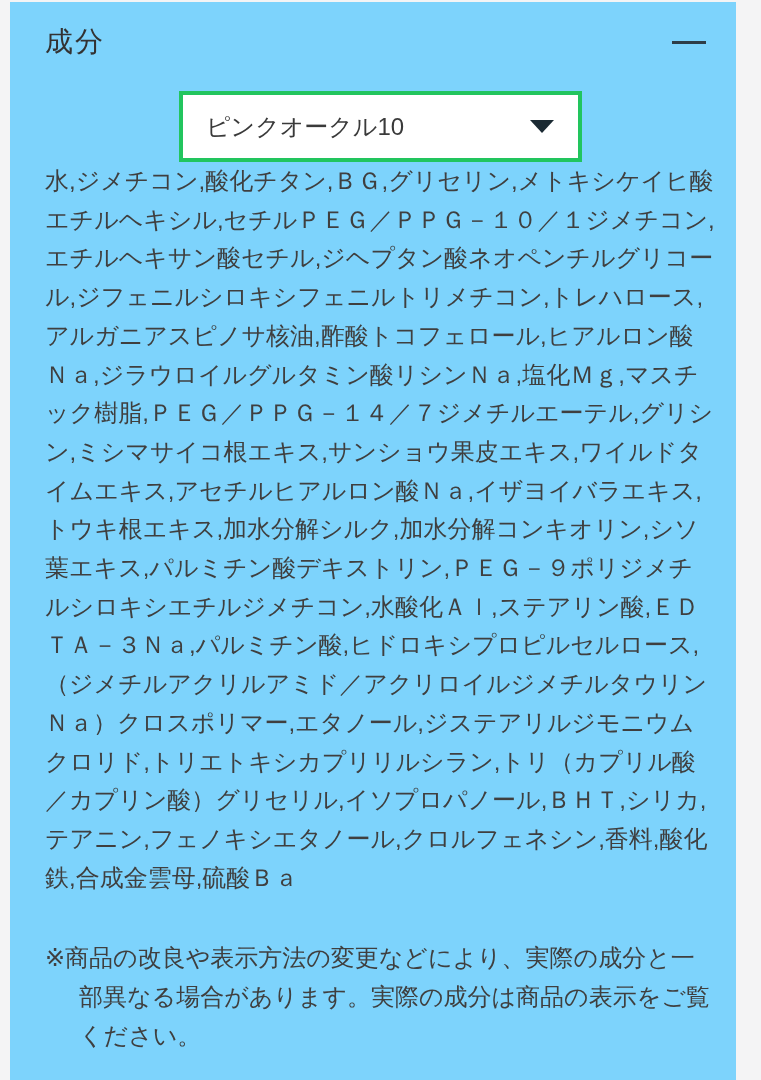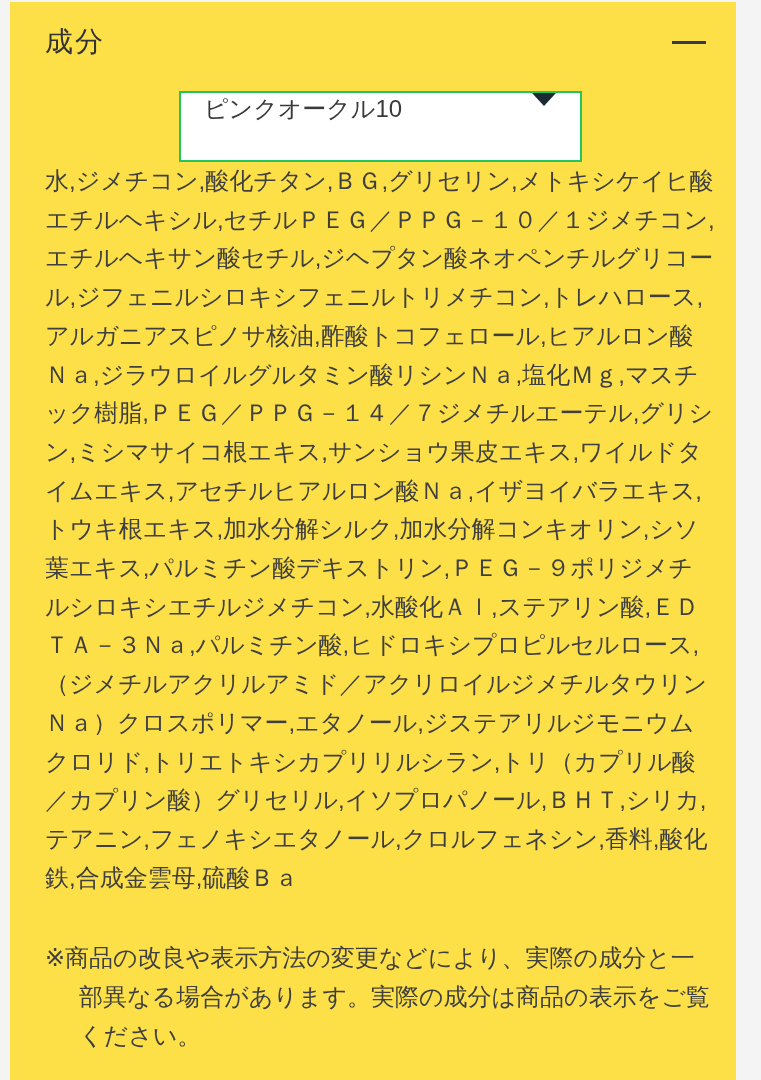--- a/index.html
+++ b/index.html
@@ -12,21 +12,21 @@
     height: 1080px;
     background: #f4f4f5;
     overflow: hidden;
   }
   .content {
     position: absolute;
     left: 10px;
     top: 2px;
     width: 726px;
     height: 1078px;
-    background: #fde047;
+    background: #7dd3fc;
     padding: 0 20px 0 35px;
   }
   
   .section-header {
     margin-top: 22px;
     height: 36px;
     display: flex;
     align-items: center;
     justify-content: space-between;
     cursor: pointer;
@@ -42,24 +42,24 @@
     width: 34px;
     height: 3px;
     background: #2e3d47;
     margin-right: 10px;
   }
   
   .shade-select {
     width: 403px;
     height: 71px;
     margin: 31px auto 0 auto;
-    border: 2px solid #22c55e;
+    border: 4px solid #22c55e;
     background: #ffffff;
     display: flex;
-    align-items: flex-start;
+    align-items: center;
     padding-left: 23px;
     padding-right: 24px;
     cursor: pointer;
   }
   .shade-select-value {
     font-size: 24px;
     color: #3a3a3a;
   }
   .triangle-down {
     margin-left: auto;

